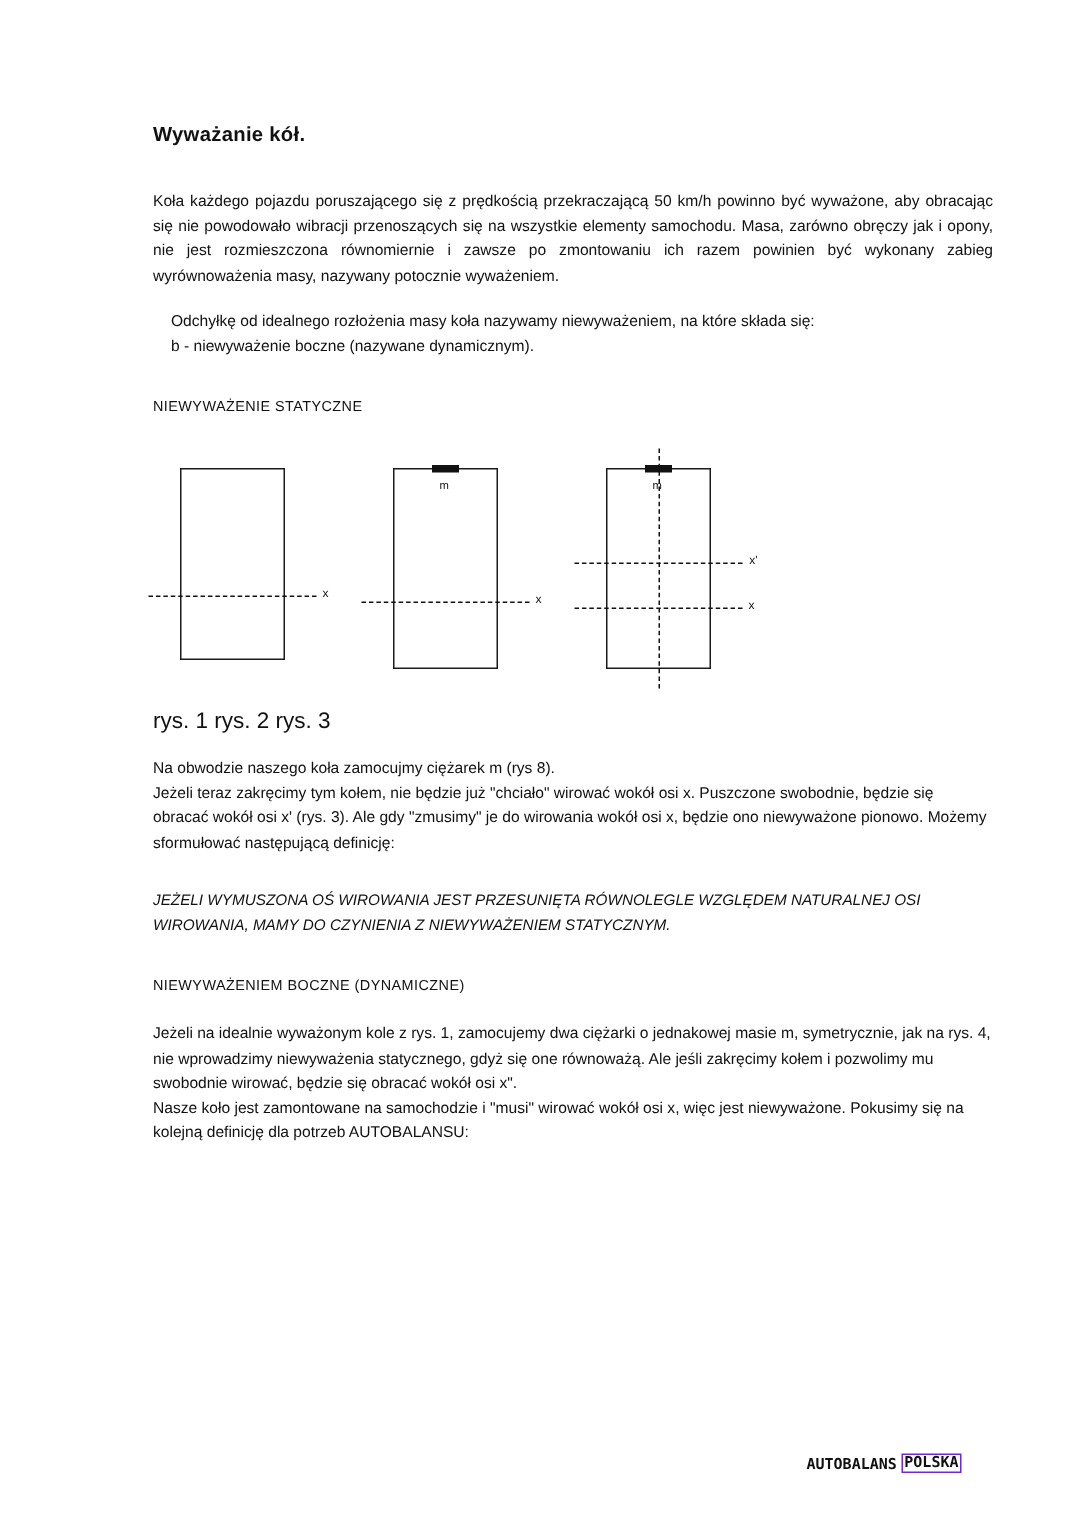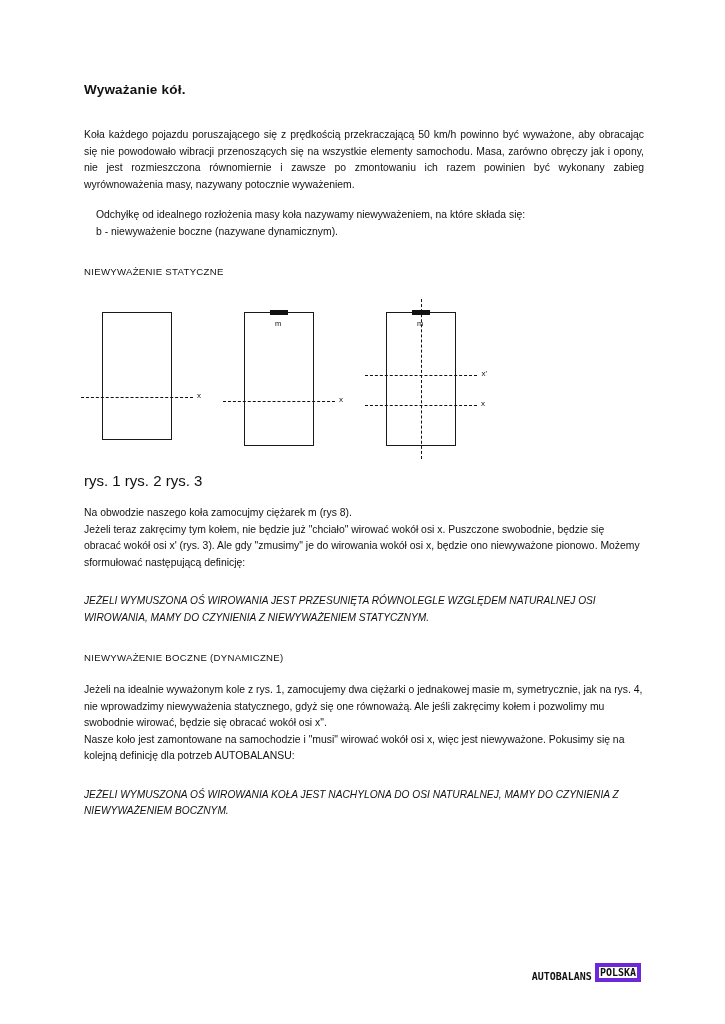--- a/index.html
+++ b/index.html
@@ -12,20 +12,21 @@
     height: 1024px;
     position: relative;
     font-family: "Liberation Sans", sans-serif;
     color: #111111;
     overflow: hidden;
   }
   .page {
     position: absolute;
     inset: 0;
     background: #fff;
+    margin-left: 18px;
   }
   .content {
     position: absolute;
     left: 84px;
     top: 82px;
     width: 560px;
   }
   h1.doc-title {
     font-size: 13.5px;
     font-weight: bold;
@@ -136,21 +137,21 @@
     gap: 3px;
   }
   .logo-part {
     font-family: "DejaVu Sans Mono", monospace;
     font-size: 10px;
     font-weight: bold;
     letter-spacing: 0px;
     color: #111;
   }
   .logo-part.boxed {
-    border: 4px solid #6d28d9;
+    border: 1px solid #6d28d9;
     padding: 0 1px;
   }
 </style>
 </head>
 <body>
 
 <div class="page">
   <div class="content">
 
     <h1 class="doc-title">Wyważanie kół.</h1>
@@ -192,27 +193,26 @@
 
     <div class="gap-md"></div>
 
     <p class="para" style="margin-bottom:0">Na obwodzie naszego koła zamocujmy ciężarek m (rys 8).</p>
     <p class="para">Jeżeli teraz zakręcimy tym kołem, nie będzie już "chciało" wirować wokół osi x. Puszczone swobodnie, będzie się obracać wokół osi x' (rys. 3). Ale gdy "zmusimy" je do wirowania wokół osi x, będzie ono niewyważone pionowo. Możemy sformułować następującą definicję:</p>
 
     <div class="gap-sm"></div>
 
     <p class="italic-block">JEŻELI WYMUSZONA OŚ WIROWANIA JEST PRZESUNIĘTA RÓWNOLEGLE WZGLĘDEM NATURALNEJ OSI WIROWANIA, MAMY DO CZYNIENIA Z NIEWYWAŻENIEM STATYCZNYM.</p>
 
-    <p class="section-head">NIEWYWAŻENIE BOCZNE (DYNAMICZNE)</p>
+    <p class="section-head">NIEWYWAŻENIEM BOCZNE (DYNAMICZNE)</p>
 
     <p class="para" style="margin-bottom:0">Jeżeli na idealnie wyważonym kole z rys. 1, zamocujemy dwa ciężarki o jednakowej masie m, symetrycznie, jak na rys. 4, nie wprowadzimy niewyważenia statycznego, gdyż się one równoważą. Ale jeśli zakręcimy kołem i pozwolimy mu swobodnie wirować, będzie się obracać wokół osi x".</p>
     <p class="para">Nasze koło jest zamontowane na samochodzie i "musi" wirować wokół osi x, więc jest niewyważone. Pokusimy się na kolejną definicję dla potrzeb AUTOBALANSU:</p>
 
     <div class="gap-sm"></div>
 
-    <p class="italic-block">JEŻELI WYMUSZONA OŚ WIROWANIA KOŁA JEST NACHYLONA DO OSI NATURALNEJ, MAMY DO CZYNIENIA Z NIEWYWAŻENIEM BOCZNYM.</p>
   </div>
 
   <div class="logo">
     <span class="logo-part">AUTOBALANS</span>
     <span class="logo-part boxed">POLSKA</span>
   </div>
 </div>
 
 </body></html>

